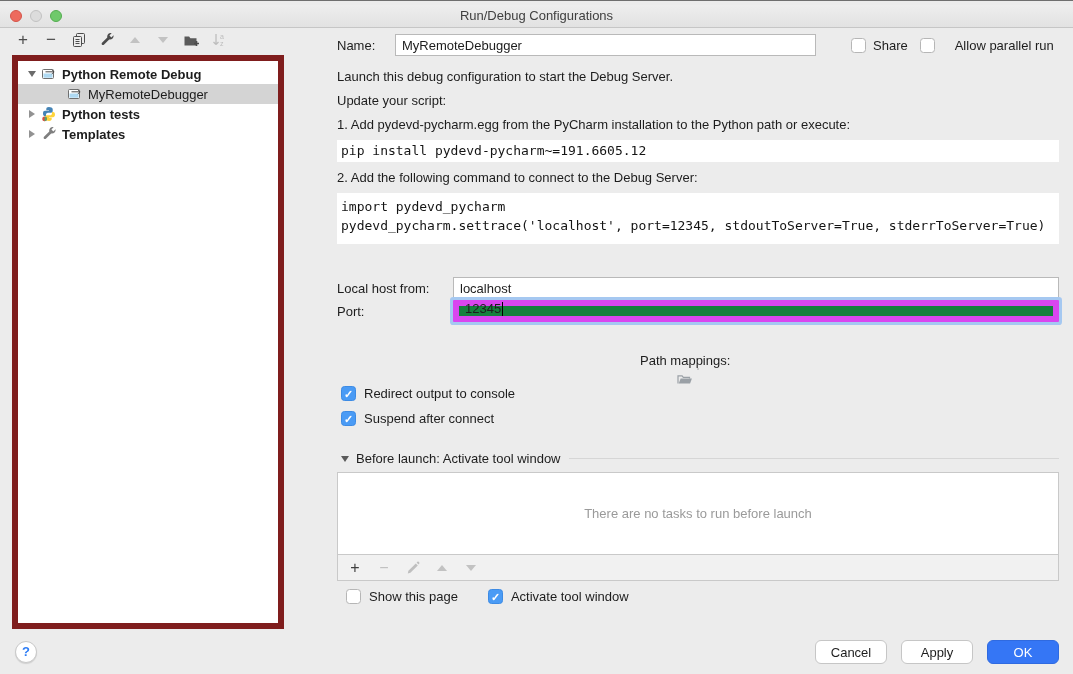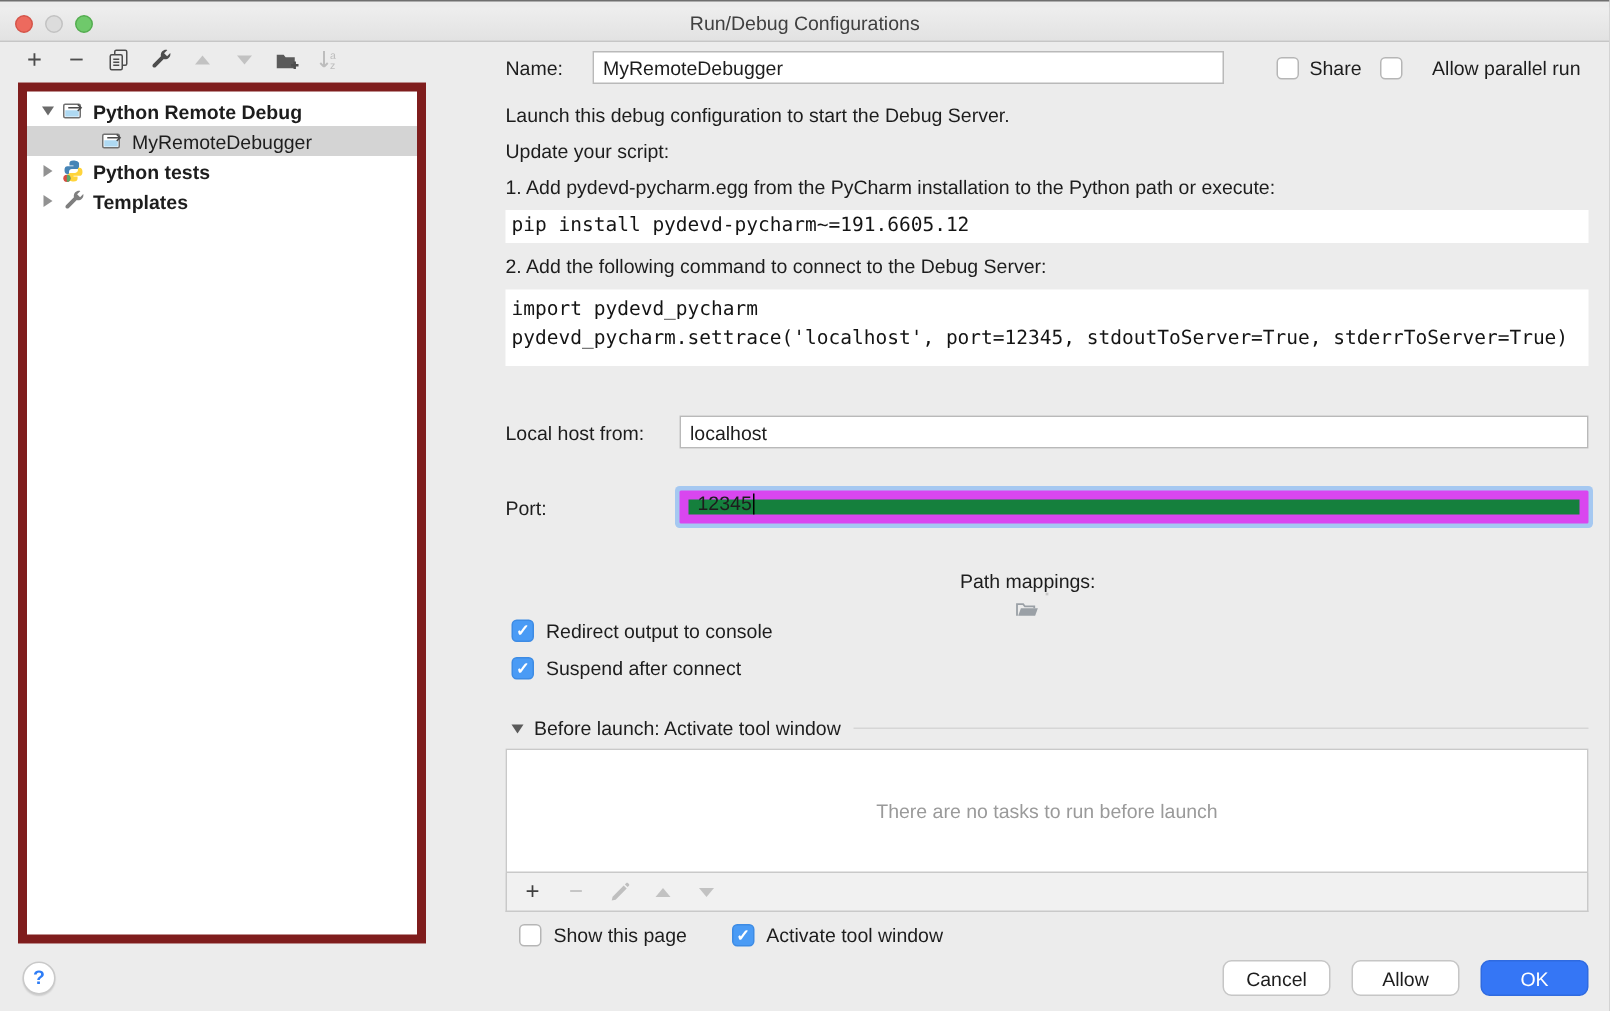--- a/index.html
+++ b/index.html
@@ -54,21 +54,21 @@
   .tline{margin-top:8px;line-height:16px;}
   .tline.first{margin-top:13px;}
   .codeblock{background:#fff;font-family:"DejaVu Sans Mono","Liberation Mono",monospace;
     font-size:13px;color:#141414;}
   .code1{margin-top:7px;height:22px;line-height:22px;padding:0 4px;}
   .code2{margin-top:7px;padding:4px 4px 9px 4px;line-height:19px;}
   .field-row{display:flex;align-items:center;}
   .field-label{width:116px;flex:none;}
   .grow-field{flex:1;}
   .lh-row{margin-top:33px;}
-  .port-row{margin-top:28px;}
+  .port-row{margin-top:1px;}
   .port-field{flex:1;height:22px;box-sizing:border-box;background:#15803d;border:6px solid #d946ef;
     box-shadow:0 0 0 3px #a5c8f1;display:flex;align-items:flex-end;padding:0 6px;border-radius:1px;}
   .caret{display:inline-block;width:1px;height:14px;background:#000;margin-left:1px;}
   .path-row{margin-top:31px;flex-direction:column;}
   .path-field{flex:1;height:22px;box-sizing:border-box;background:#fcfcfc;border:1px solid #c9c9c9;
     position:relative;}
   .path-browse{position:absolute;right:4px;top:2px;width:18px;height:16px;cursor:pointer;}
   .cb-row{display:flex;align-items:center;gap:8px;padding-left:4px;}
   .cb-row.redirect{margin-top:16px;}
   .cb-row.suspend{margin-top:10px;}
@@ -293,17 +293,17 @@
       <span>Show this page</span>
       <div class="gap18"></div>
       <div class="cb checked"></div>
       <span>Activate tool window</span>
     </div>
   </div>
 
   <div class="help-btn">?</div>
   <div class="buttons">
     <button class="btn">Cancel</button>
-    <button class="btn">Allow</button>
+    <button class="btn">Apply</button>
     <button class="btn primary">OK</button>
   </div>
 
 </div>
 
 </body></html>

